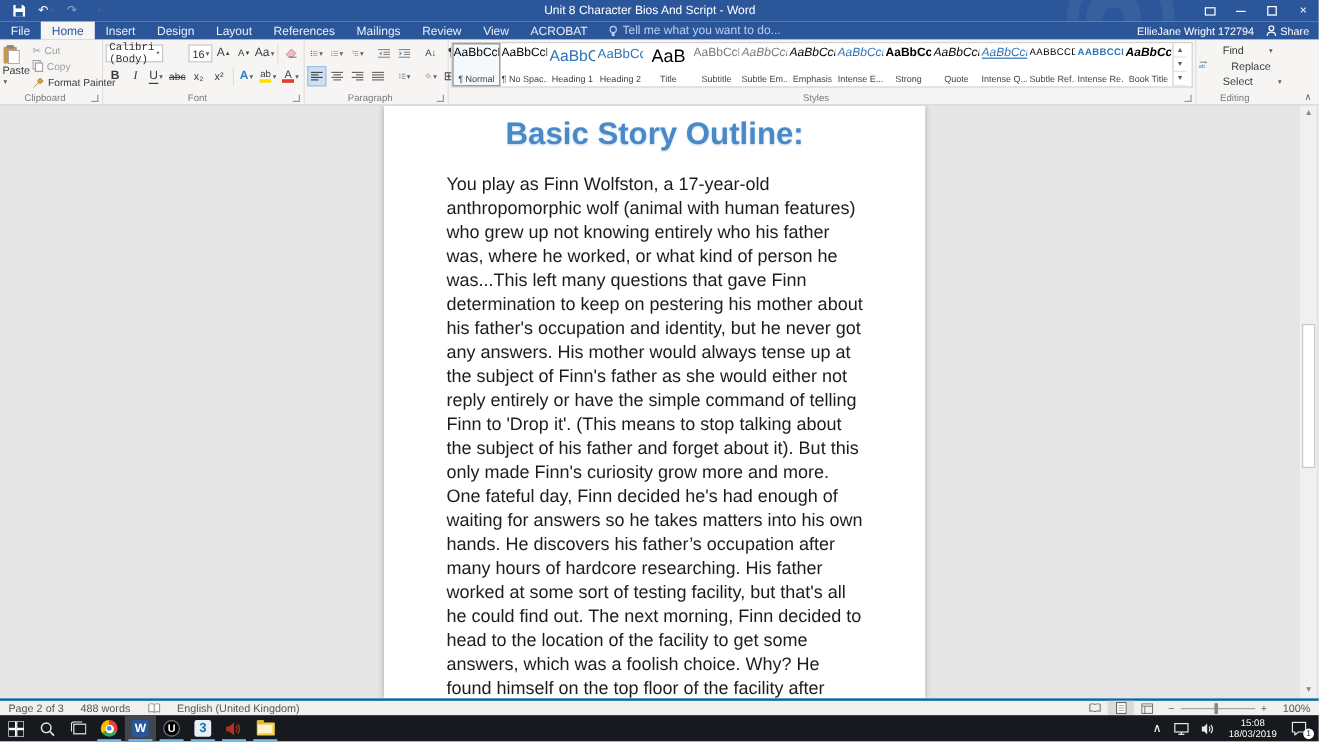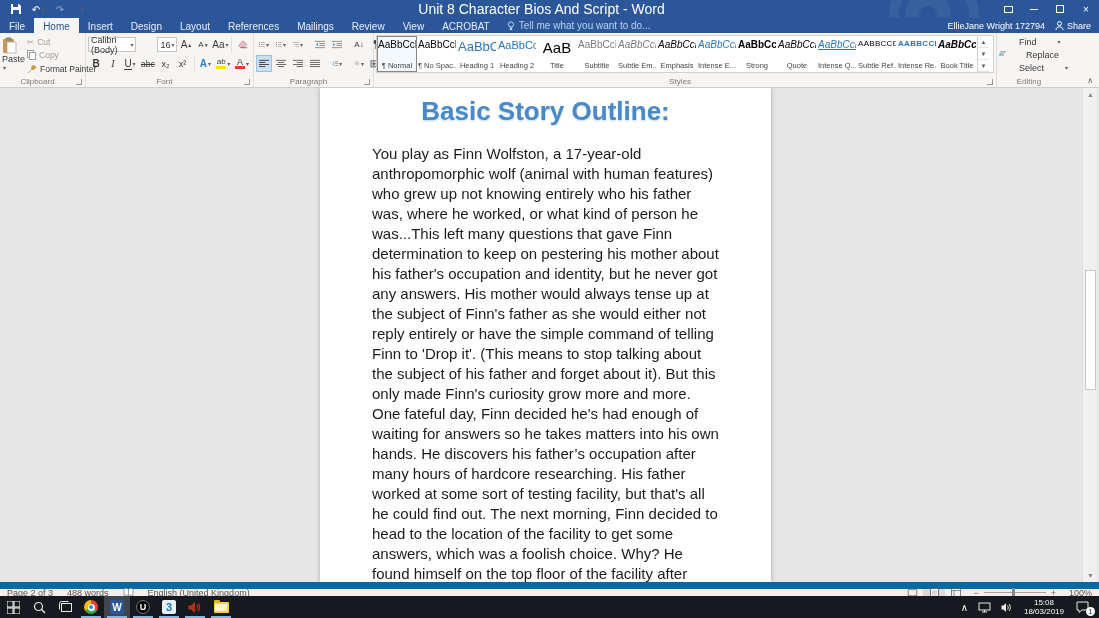--- a/index.html
+++ b/index.html
@@ -8,21 +8,21 @@
   .screen { position:relative; width:1099px; height:618px; background:#e6e6e6; }
 
   
   .titlebar { position:absolute; top:0; left:0; width:100%; height:18px; background:#2b579a; display:flex; align-items:center; color:#fff; overflow:hidden; }
   .deco1,.deco2 { position:absolute; border:10px solid rgba(255,255,255,.06); border-radius:50%; }
   .deco1 { width:90px; height:90px; right:120px; top:-30px; }
   .deco2 { width:46px; height:46px; right:148px; top:-8px; border-width:14px; }
   .qat { display:flex; align-items:center; gap:2px; padding-left:6px; z-index:2; }
   .qbtn { width:20px; height:16px; display:flex; align-items:center; justify-content:center; font-size:10px; color:#fff; cursor:default; }
   .qbtn.dis { opacity:.45; }
-  .tb-title { position:absolute; left:0; right:16px; text-align:center; font-size:14px; color:#fff; }
+  .tb-title { position:absolute; left:0; right:16px; text-align:center; font-size:10px; color:#fff; }
   .winbtns { margin-left:auto; display:flex; z-index:2; }
   .wbtn { width:26px; height:18px; display:flex; align-items:center; justify-content:center; font-size:10px; color:#fff; }
   .min-glyph { width:8px; border-bottom:1px solid #fff; height:1px; display:inline-block; }
   .restore-glyph { position:relative; width:8px; height:8px; }
   .restore-glyph::before { content:""; position:absolute; right:0; top:0; width:6px; height:6px; border:1px solid #fff; }
   .restore-glyph::after { content:""; position:absolute; left:0; bottom:0; width:6px; height:6px; border:1px solid #fff; background:#2b579a; }
   .ribopt-glyph { width:9px; height:7px; border:1px solid #fff; position:relative; }
 
   
   .tabrow { position:absolute; top:18px; left:0; width:100%; height:15px; background:#2b579a; display:flex; align-items:stretch; color:#e8eefc; font-size:10px; }
@@ -46,21 +46,21 @@
   
   .g-clip { width:86px; flex-direction:row; gap:2px; }
   .paste-big { width:30px; display:flex; flex-direction:column; align-items:flex-start; justify-content:flex-start; padding-top:2px; font-size:9px; color:#3b3a39; }
   .clip-col { display:flex; flex-direction:column; justify-content:flex-start; gap:1px; padding-top:1px; }
   .mini { display:flex; align-items:center; gap:3px; font-size:8.5px; color:#a19f9d; height:13px; white-space:nowrap; }
   .mini.en { color:#3b3a39; }
 
   
   .g-font { width:168px; }
   .combo { display:flex; align-items:center; justify-content:space-between; background:#fff; border:1px solid #c8c6c4; font-size:9px; color:#323130; height:15px; padding:0 2px; }
-  .c-family { width:86px; }
+  .c-family { width:86px;font-family:Liberation Mono, monospace; }
   .c-size { width:26px; margin-left:20px; }
   .u-bar { border-bottom:1px solid #3b3a39; }
   .colorbar { display:flex; flex-direction:column; align-items:center; line-height:8px; font-size:9px; }
   .bar { width:10px; height:3px; }
 
   
   .g-para { width:120px; }
 
   
   .g-styles { flex:1; }
@@ -87,21 +87,21 @@
   
   .docarea { position:absolute; top:88px; left:0; width:100%; height:494px; background:#e6e6e6; overflow:hidden;padding-left:43px; }
   .page { position:absolute; left:320px; top:0; width:451px; height:494px; background:#fff; box-shadow:0 0 5px rgba(0,0,0,.28); padding:8px 52px 0; }
   .dheading { text-align:center; font-size:26px; font-weight:bold; color:#4a89c7; text-shadow:0 1px 2px rgba(74,137,199,.35); margin-bottom:17px; }
   .dbody { font-size:15px; line-height:20px; color:#1c1c1c; }
   .vscroll { position:absolute; right:2px; top:0; width:15px; height:494px; background:#f0f0f0; border-left:1px solid #e0e0e0; }
   .varrow { position:absolute; left:0; width:15px; height:13px; display:flex; align-items:center; justify-content:center; font-size:7px; color:#8a8a8a; }
   .vthumb { position:absolute; left:2px; top:182px; width:11px; height:120px; background:#fff; border:1px solid #c9c9c9; }
 
   
-  .statusbar { position:absolute; top:582px; left:0; width:100%; height:14px; background:#f1f0ef; border-top:7px solid #0369a1; display:flex; align-items:center; font-size:9px; color:#555; }
+  .statusbar { position:absolute; top:582px; left:0; width:100%; height:14px; background:#f1f0ef; border-top:2px solid #0369a1; display:flex; align-items:center; font-size:9px; color:#555; }
   .sitem { padding:0 7px; display:flex; align-items:center; gap:3px; height:100%; }
   .sb-right { margin-left:auto; display:flex; align-items:center; height:100%; }
   .vmode { width:22px; height:100%; display:flex; align-items:center; justify-content:center; }
   .vmode.sel { background:#dcdbda; }
   .zoomctl { display:flex; align-items:center; gap:5px; padding:0 6px; color:#666; }
   .ztrack { position:relative; width:62px; height:1px; background:#a5a3a1; }
   .zthumb { position:absolute; left:28px; top:-4px; width:3px; height:9px; background:#8a8886; }
 
   
   .taskbar { position:absolute; top:596px; left:0; width:100%; height:22px; background:#16191d; display:flex; align-items:stretch; }

